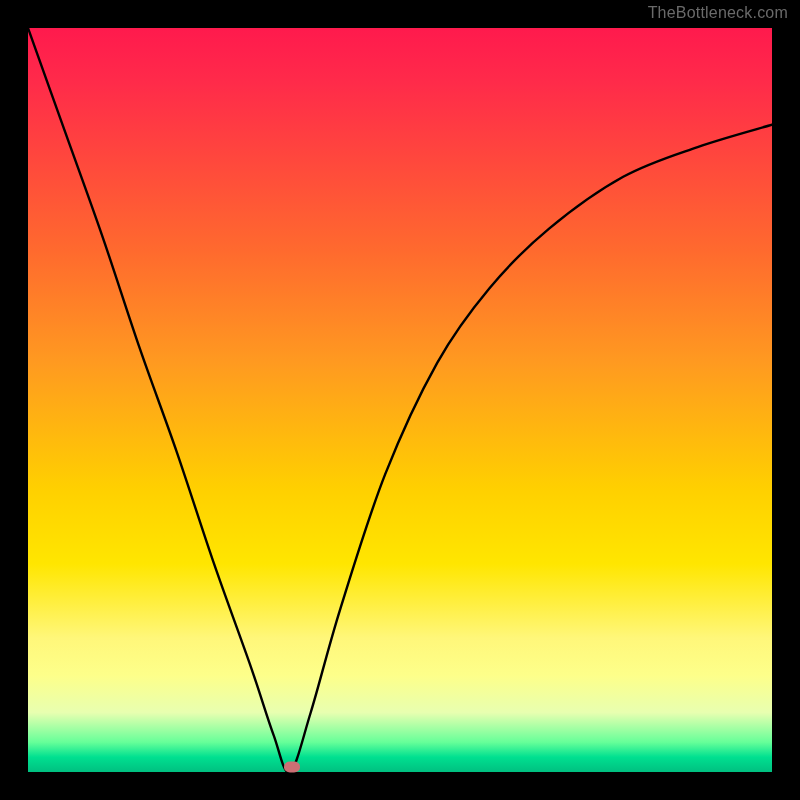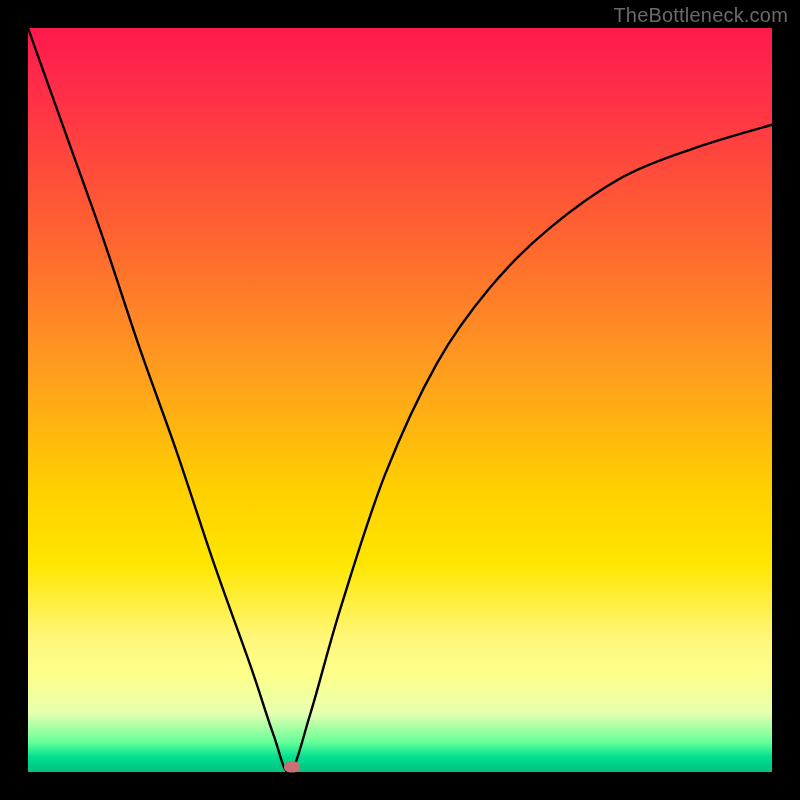--- a/index.html
+++ b/index.html
@@ -44,21 +44,21 @@
     height: 11px;
     border-radius: 6px / 5px;
     background: #cc6f74;
     transform: translate(-50%, -50%);
   }
   .watermark {
     position: absolute;
     top: 4px;
     right: 12px;
     font-family: Arial, Helvetica, sans-serif;
-    font-size: 20px;
+    font-size: 16px;
     color: #6a6a6a;
     letter-spacing: 0.2px;
   }
 </style>
 </head>
 <body>
 
 <div class="frame">
   <div class="plot-area">
     <svg class="curve" viewBox="0 0 744 744" preserveAspectRatio="none">

